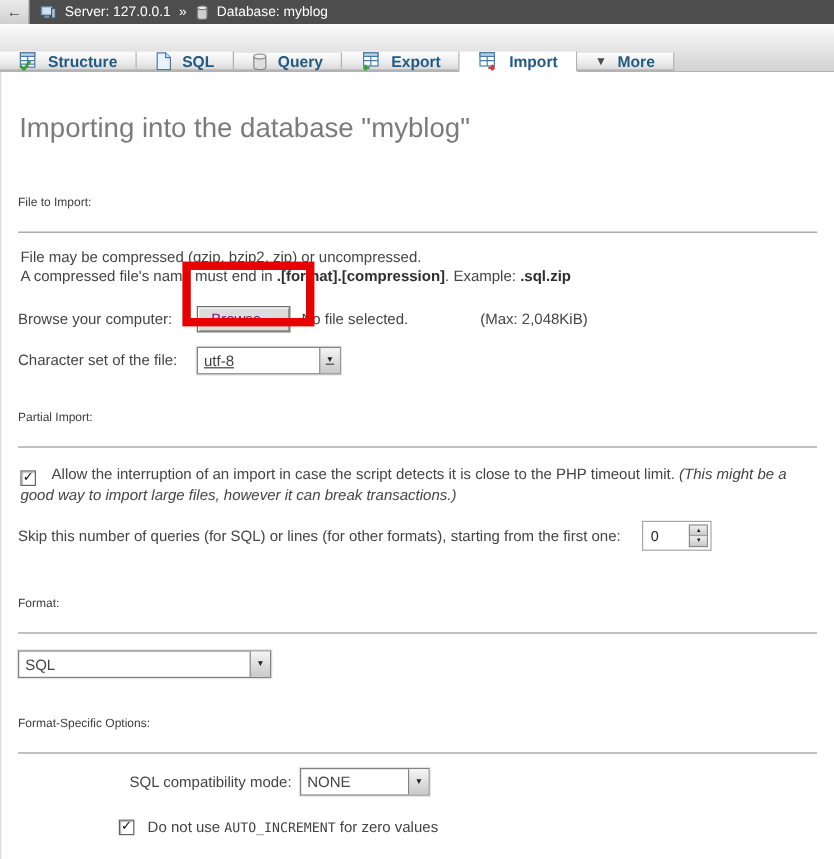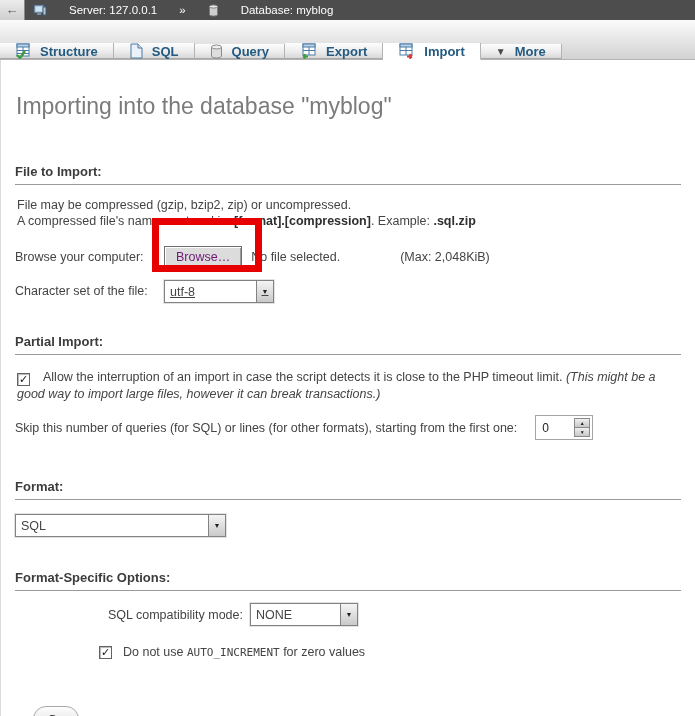--- a/index.html
+++ b/index.html
@@ -15,21 +15,21 @@
     height:20px; background:#4d4d4d; display:flex; align-items:center;
     color:#fff; font-size:11.5px;
   }
   .back-btn {
     width:25px; height:20px; padding:0; cursor:pointer;
     background:linear-gradient(#ececec,#cfcfcf);
     border:none; border-right:1px solid #8a8a8a;
     color:#555; font-size:13px; line-height:18px; text-align:center;
     font-family:"Liberation Sans", sans-serif;
   }
-  .crumb { margin-left:8px; display:flex; align-items:center; gap:22px; }
+  .crumb { margin-left:8px; display:flex; align-items:center; gap:7px; }
   .crumb .link { cursor:pointer; }
   .crumb svg { display:block; }
 
   
   .tabbar {
     height:40px; display:flex; align-items:flex-end;
     background:linear-gradient(#fbfbfb,#d2d2d2);
     border-bottom:1px solid #b3b3b3;
   }
   .tab {
@@ -46,22 +46,22 @@
   .chev { font-size:10px; color:#4a4a4a; }
 
   
   .content {
     position:absolute; top:60px; left:0; right:0; bottom:0;
     border-left:1px solid #dadada; padding:0 14px;
   }
   .page-title { margin:33px 0 0 1px; font-size:23px; font-weight:normal; color:#7b7b7b; }
 
   .section-heading {
-    font-weight:bold; font-size:13px; color:#3c3c3c;
-    border-bottom:1px solid #9a9a9a; padding-bottom:5px;
+    font-weight:normal; font-size:10px; color:#3c3c3c;
+    border-bottom:1px solid #9a9a9a; padding-bottom:18px;
   }
   .h-file    { margin-top:44px; }
   .h-partial { margin-top:31px; }
   .h-format  { margin-top:39px; }
   .h-fso     { margin-top:33px; }
 
   .intro { margin:12px 0 0 2px; line-height:16px; }
 
   .form-row { display:flex; align-items:center; }
   .row-browse  { margin-top:15px; height:26px; }
@@ -81,21 +81,21 @@
   .select {
     display:flex; align-items:stretch; height:23px; background:#fff;
     border:1px solid #828282; box-shadow:0 0 0 1px #e3e3e3; cursor:pointer;
   }
   .select .val { flex:1; padding:4px 0 0 5px; overflow:hidden; white-space:nowrap; }
   .select .arrow-btn {
     width:17px; flex:none; display:flex; align-items:center; justify-content:center;
     background:linear-gradient(#f5f5f5,#c9c9c9); border-left:1px solid #828282;
     font-size:7px; color:#222;
   }
-  .charset-select { width:110px;text-decoration:underline; }
+  .charset-select { width:120px;text-decoration:underline; }
   .format-select  { width:211px; margin-top:14px; }
   .compat-select  { width:108px; }
 
   
   .checkbox {
     width:13px; height:13px; flex:none; cursor:pointer;
     background:#fff; border:1px solid #636363;
     box-shadow:inset 1px 1px 1px rgba(0,0,0,.3);
     font-size:11px; line-height:11px; text-align:center; color:#101010;
   }

